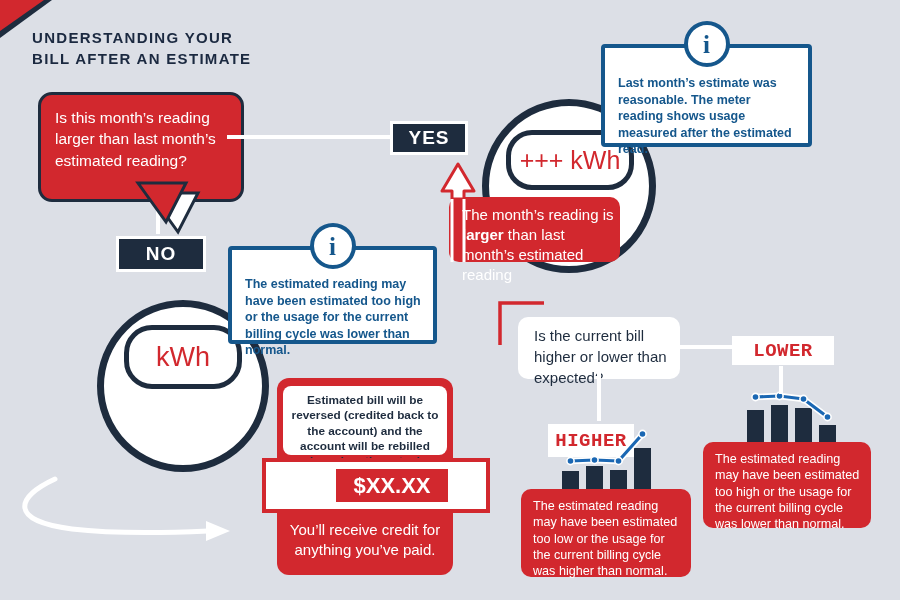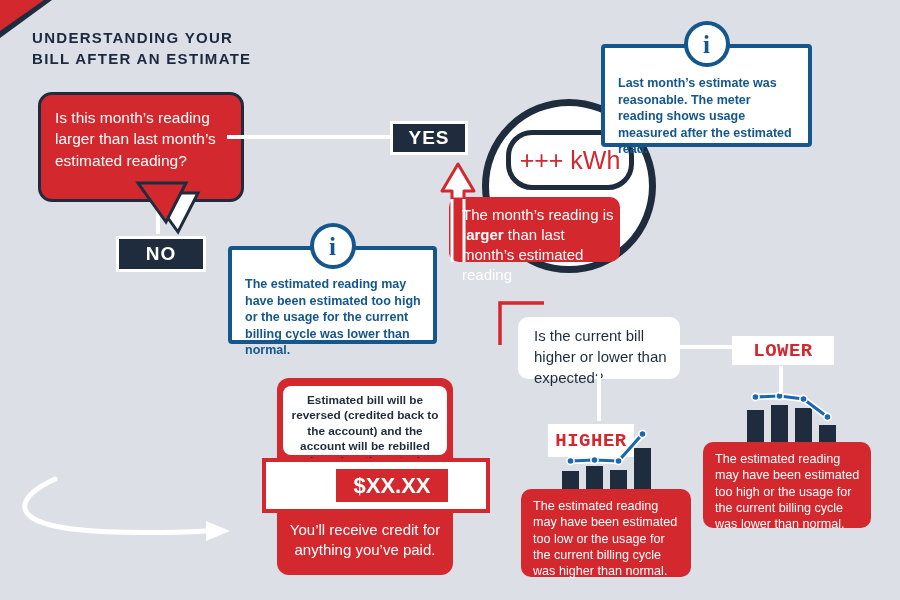--- a/index.html
+++ b/index.html
@@ -105,20 +105,25 @@
   <div class="abs badge" id="no-badge">
     <span>NO</span>
   </div>
 
   <div class="abs meter" id="meter-plus">
     <div class="meter-display" id="meter-plus-display">
       <span>+++ kWh</span>
     </div>
   </div>
 
+  <div class="abs meter" id="meter-base">
+    <div class="meter-display" id="meter-base-display">
+      <span>kWh</span>
+    </div>
+  </div>
 
   <div class="abs info-box" id="info-top">
     <div class="info-icon">
       <span>i</span>
     </div>
     <span>Last month’s estimate was reasonable. The meter reading shows usage measured after the estimated read.</span>
   </div>
   <div class="abs info-box" id="info-mid">
     <div class="info-icon">
       <span>i</span>

